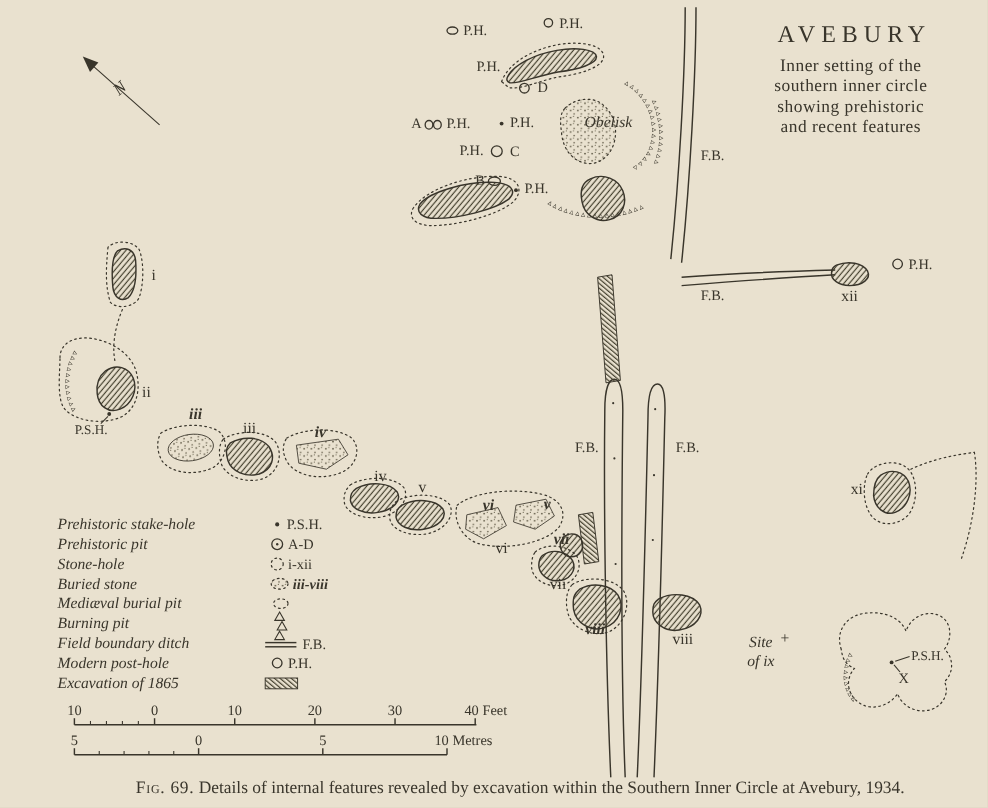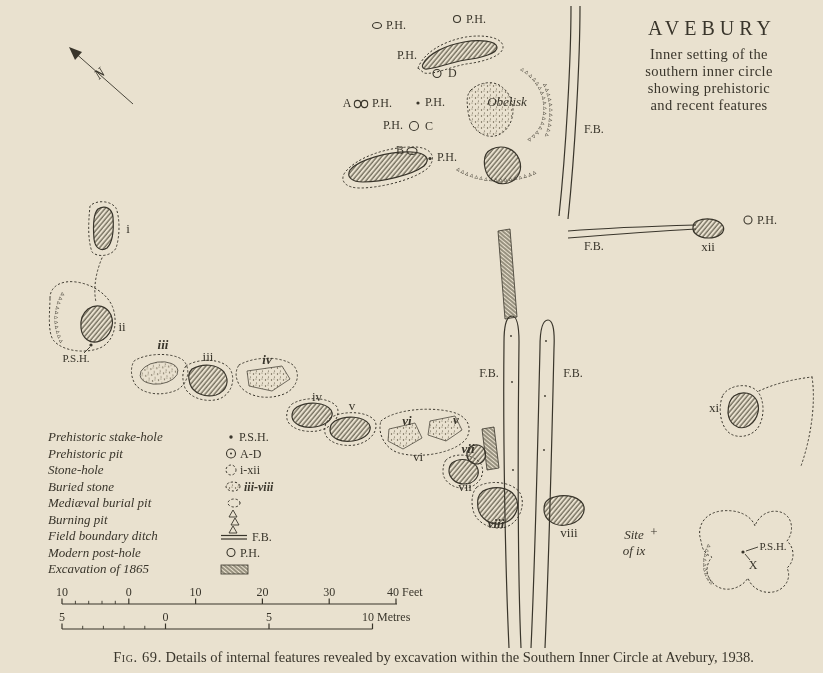--- a/index.html
+++ b/index.html
@@ -322,15 +322,15 @@
     <line x1="124.1" y1="625.8" x2="124.1" y2="629" class="thin"></line>
     <line x1="144.8" y1="625.8" x2="144.8" y2="629" class="thin"></line>
     <text class="t12" x="62" y="621" text-anchor="middle">5</text>
     <text class="t12" x="165.5" y="621" text-anchor="middle">0</text>
     <text class="t12" x="269" y="621" text-anchor="middle">5</text>
     <text class="t12" x="362" y="621">10 Metres</text>
   </g>
 </svg>
 
 <div class="caption">
-  <span class="fig-prefix">Fig. 69.</span><span> Details of internal features revealed by excavation within the Southern Inner Circle at Avebury, 1938.</span>
+  <span class="fig-prefix">Fig. 69.</span><span> Details of internal features revealed by excavation within the Southern Inner Circle at Avebury, 1934.</span>
 </div>
 </div>
 
 </body></html>

